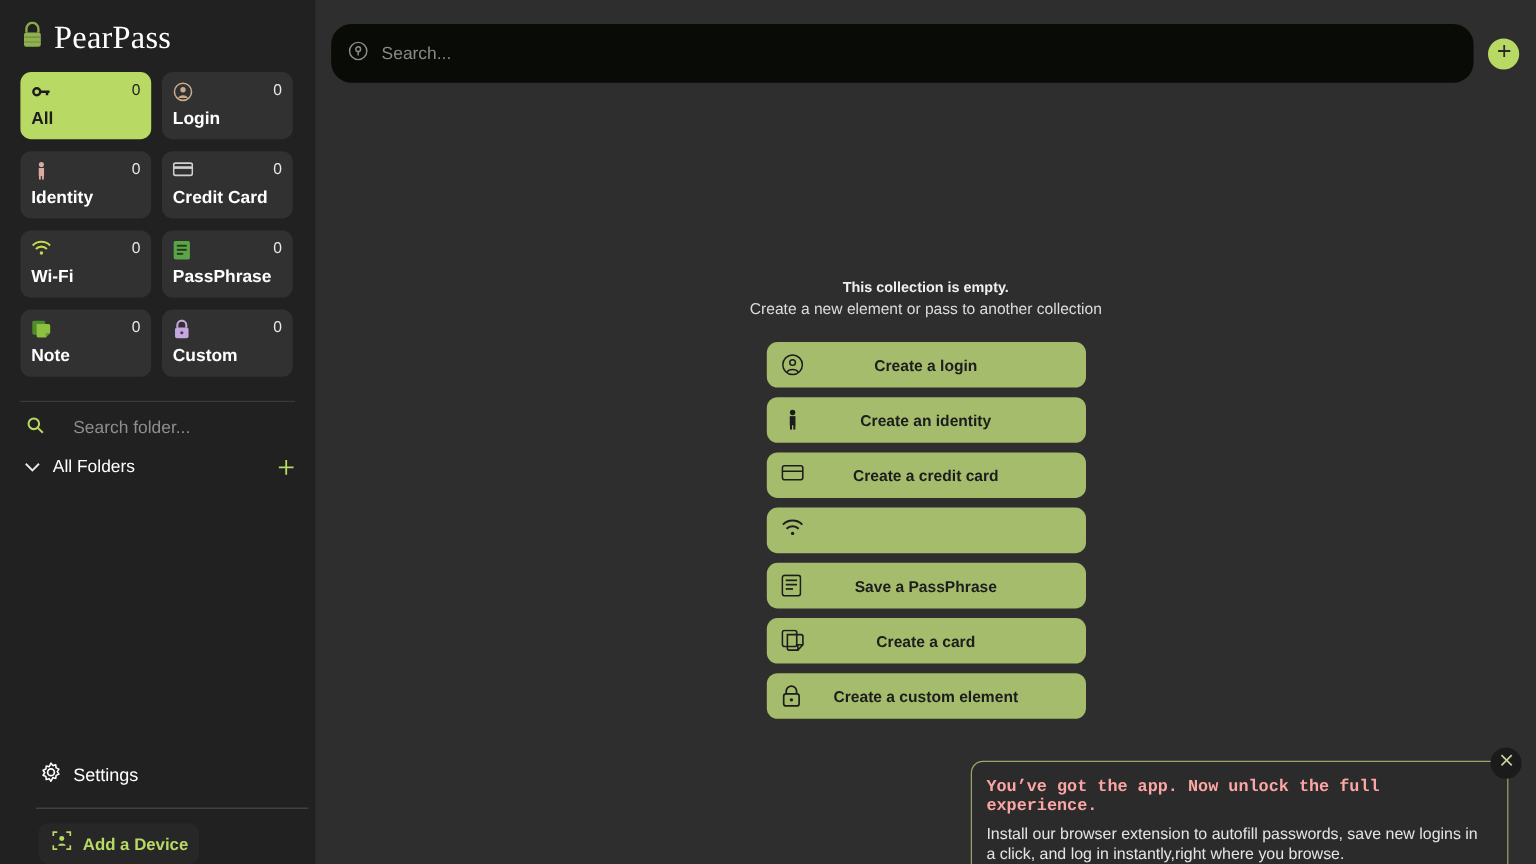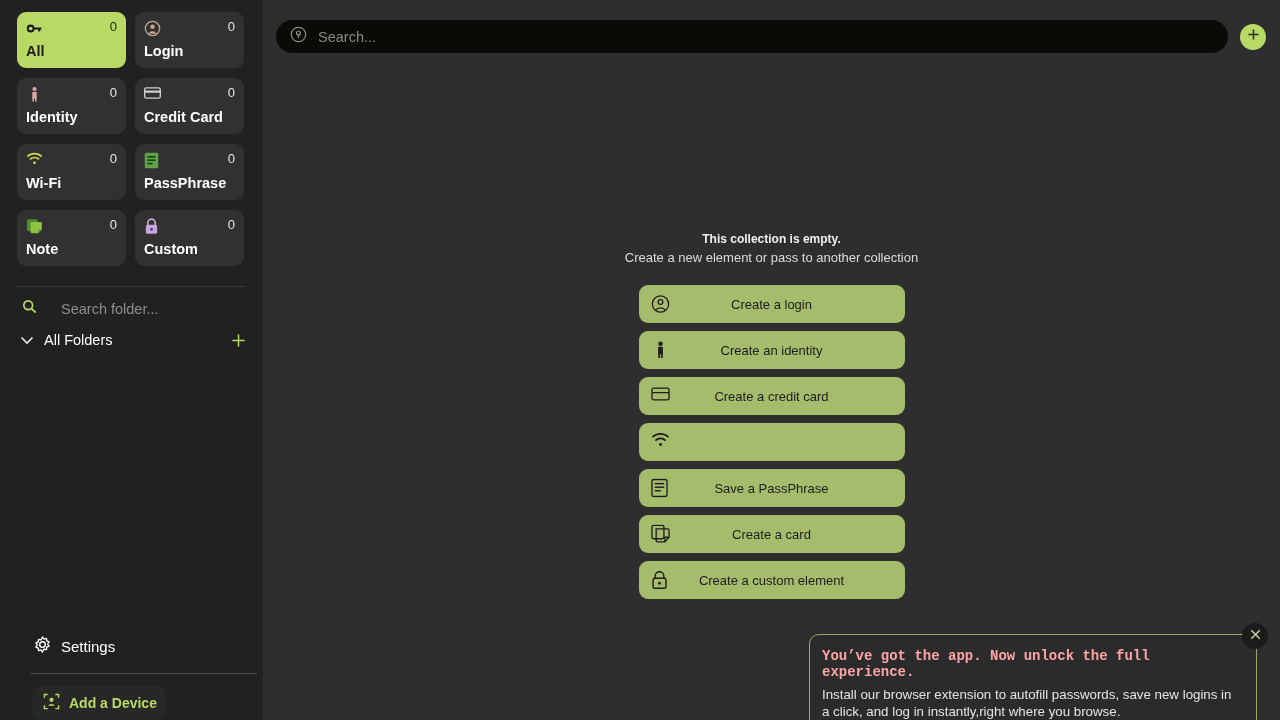--- a/index.html
+++ b/index.html
@@ -81,41 +81,41 @@
   }
   .add-device-label { font-size: 14px; font-weight: bold; color: #b8d964; }
 
   
   .main { flex: 1; position: relative; height: 720px; background: #2e2e2e; }
   .topbar {
     display: flex; align-items: center; gap: 12px;
     padding: 20px 14px 0 13px;
   }
   .searchbar {
-    flex: 1; height: 33px; border-radius: 17px;
+    flex: 1; height: 49px; border-radius: 17px;
     background: #090b06;
     display: flex; align-items: center; gap: 11px;
     padding-left: 14px;
   }
   .search-ph { font-size: 14.5px; color: #8a8a8a; }
   .add-btn {
     width: 26px; height: 26px; border-radius: 50%;
     background: #b8d964;
     display: flex; align-items: center; justify-content: center;
     flex: 0 0 26px;
   }
 
   .empty-wrap {
     position: absolute; left: 0; top: 232px; width: 100%;
     display: flex; flex-direction: column; align-items: center;
   }
   .empty-title { font-size: 12px; font-weight: bold; color: #f0f0f0; }
   .empty-sub { font-size: 13px; color: #dcdcdc; margin-top: 4px; }
 
-  .actions { margin-top: 20px; display: flex; flex-direction: column; gap: 8px; }
+  .actions { margin-top: 20px; display: flex; flex-direction: column; gap: 8px; font-weight: bold; }
   .action-btn {
     width: 266px; height: 38px; border-radius: 9px;
     background: #a4bc6b;
     display: flex; align-items: center;
     position: relative; cursor: pointer;
   }
   .action-ico {
     position: absolute; left: 12px; top: 50%;
     transform: translateY(-50%);
     width: 19px; height: 19px;
@@ -145,20 +145,31 @@
     cursor: pointer;
   }
 </style>
 </head>
 <body>
 
 <div class="app">
 
   <div class="sidebar">
 
+    <div class="brand">
+      <span>
+        <svg width="18" height="22" viewBox="0 0 18 22">
+          <path d="M4 9 V6 a5 5 0 0 1 10 0 V9" fill="none" stroke="#8aaa4a" stroke-width="2"></path>
+          <rect x="2" y="9" width="14" height="12" rx="2" fill="#8fb150"></rect>
+          <line x1="2" y1="13" x2="16" y2="13" stroke="#6f8d3c" stroke-width="1"></line>
+          <line x1="2" y1="17" x2="16" y2="17" stroke="#6f8d3c" stroke-width="1"></line>
+        </svg>
+      </span>
+      <span class="brand-name">PearPass</span>
+    </div>
 
     <div class="tiles">
 
       <div class="tile active">
         <div class="tile-top">
           <span class="tile-ico">
             <svg width="17" height="17" viewBox="0 0 20 20">
               <circle cx="5.5" cy="10" r="3.4" fill="none" stroke="#1d1d1d" stroke-width="2.4"></circle>
               <line x1="8.6" y1="10" x2="18" y2="10" stroke="#1d1d1d" stroke-width="2.4"></line>
               <line x1="15.5" y1="10" x2="15.5" y2="13.4" stroke="#1d1d1d" stroke-width="2.4"></line>

